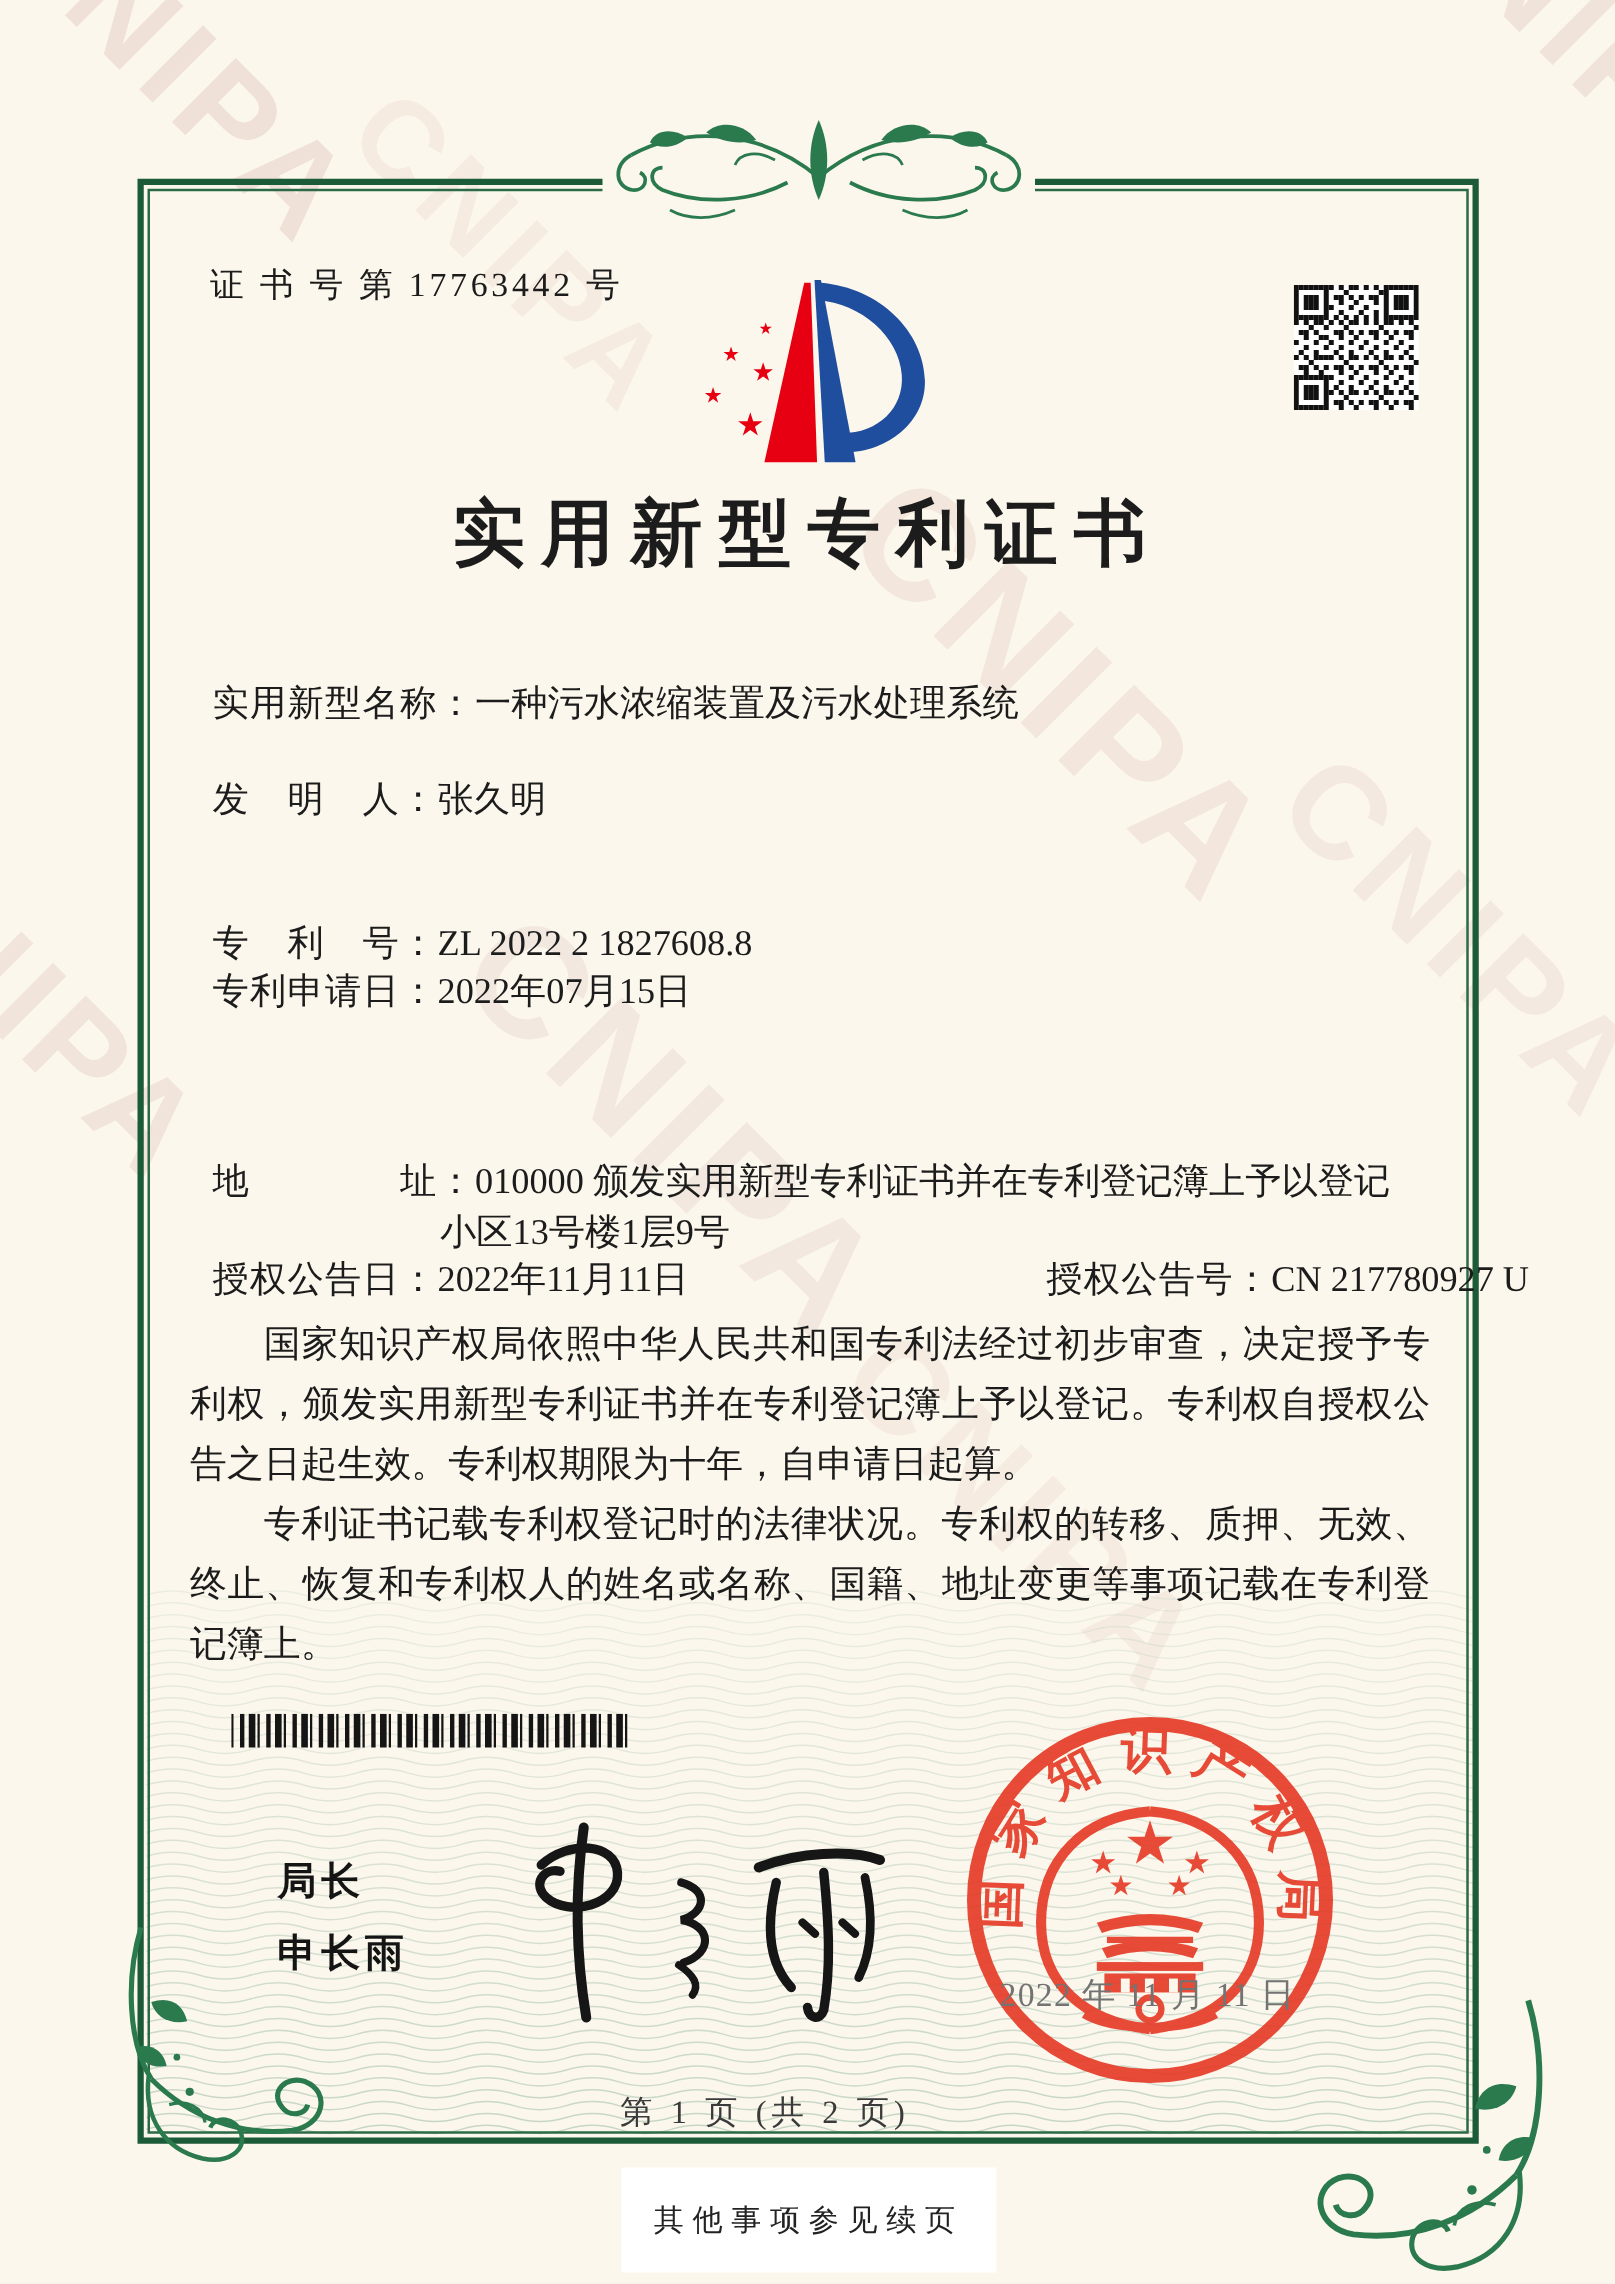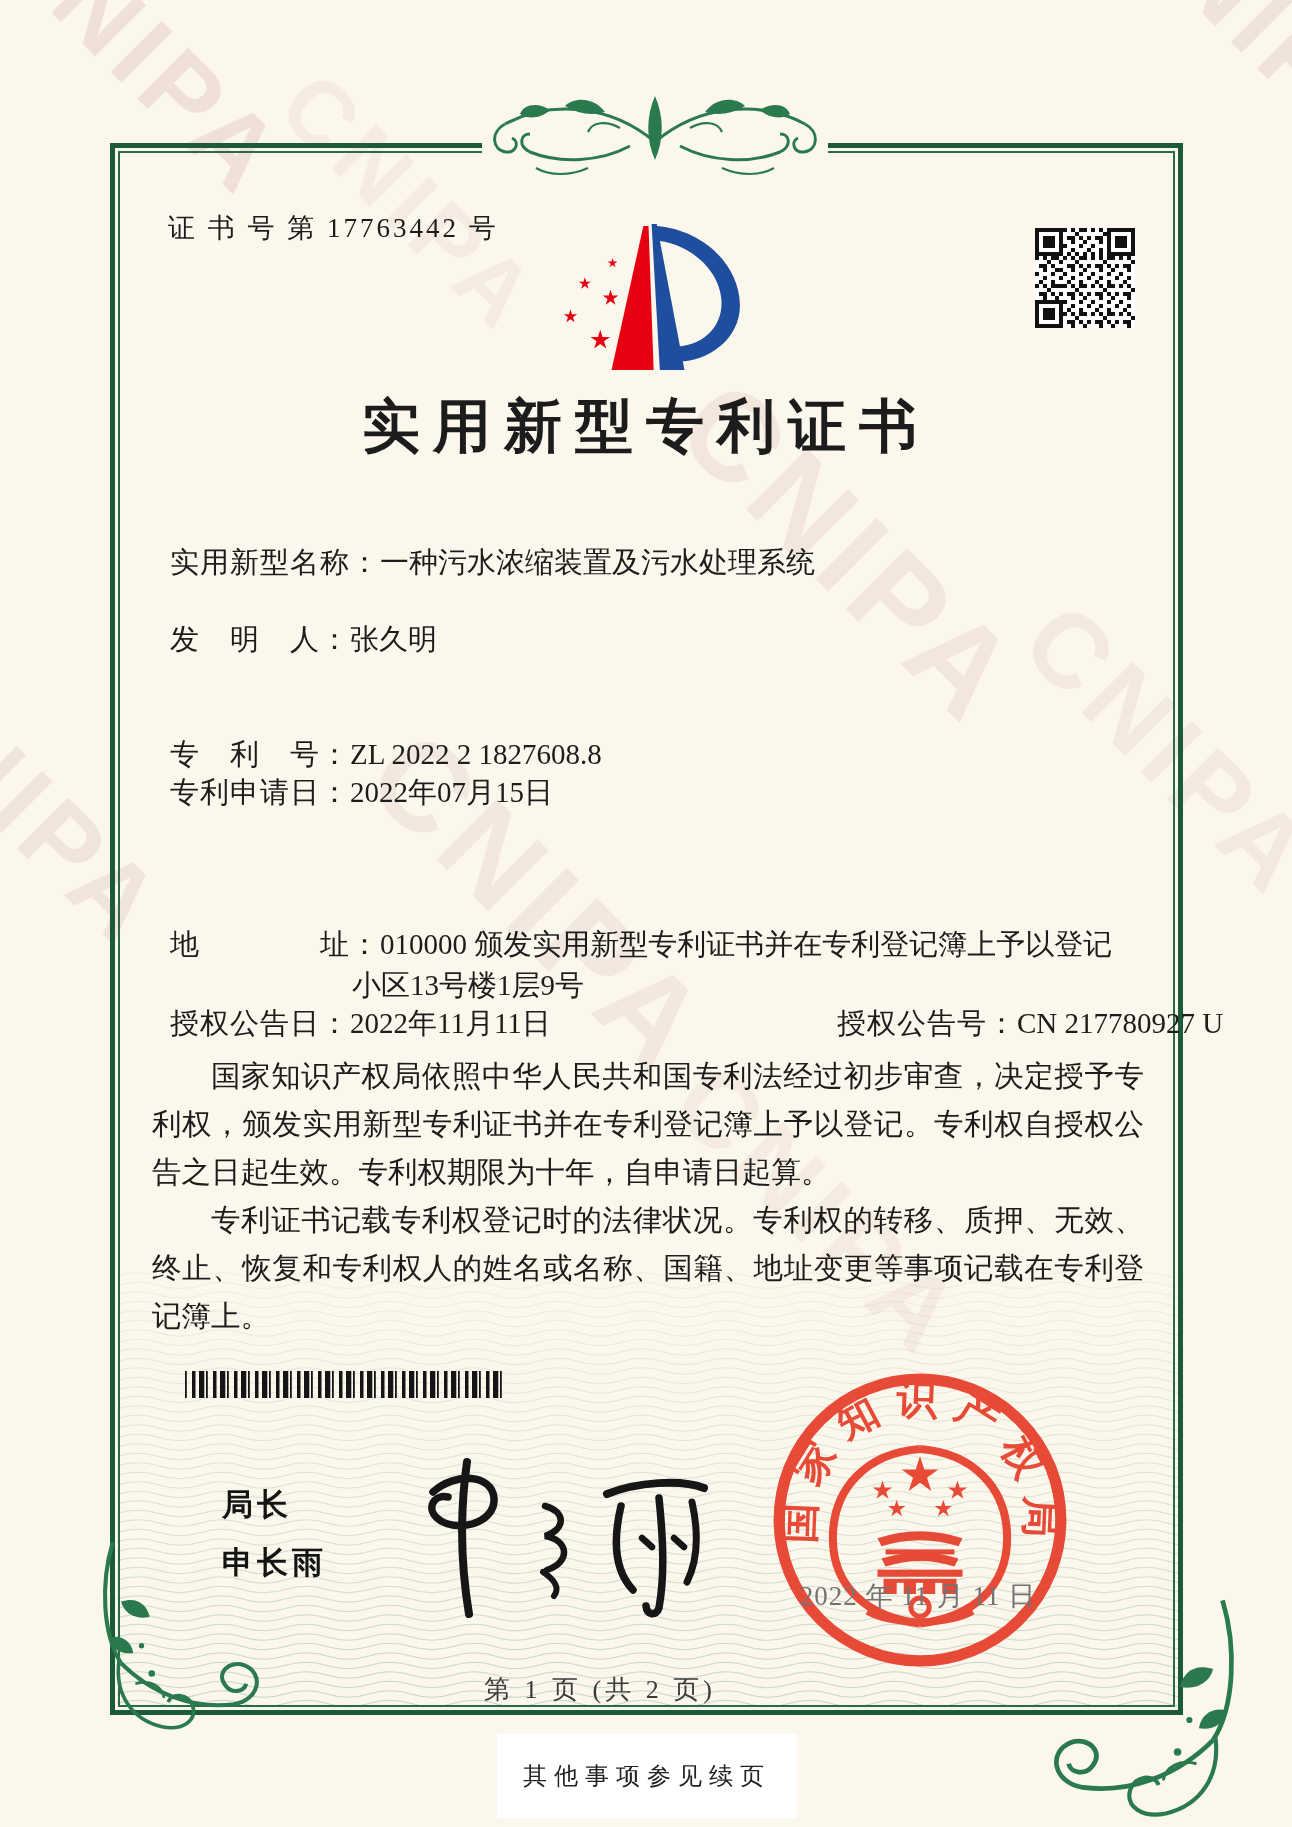--- a/index.html
+++ b/index.html
@@ -43,21 +43,21 @@
   .signer{
     position:absolute; left:190px; font-family:Liberation Sans, sans-serif;
     font-weight:600; font-size:31px; letter-spacing:4px; color:#141414;margin-left:32px;
   }
   .sealdate{
     position:absolute; left:793px; top:1578px; width:250px; text-align:center;
     font-size:27px; color:#737373; letter-spacing:1px; white-space:nowrap;
   }
   .pageinfo{
     position:absolute; left:0; top:1672px; width:1200px; text-align:center;
-    font-size:26px; color:#3a3a3a; letter-spacing:4px;
+    font-size:26px; color:#3a3a3a; letter-spacing:4px;padding-left:12px;
   }
   .footnote{
     position:absolute; left:497px; top:1734px; background:#ffffff;
     padding:26px 26px; font-size:24px; letter-spacing:7px; color:#222;
   }
   svg{ position:absolute; }
   .noevents{ pointer-events:none; }
 </style>
 </head>
 <body>

